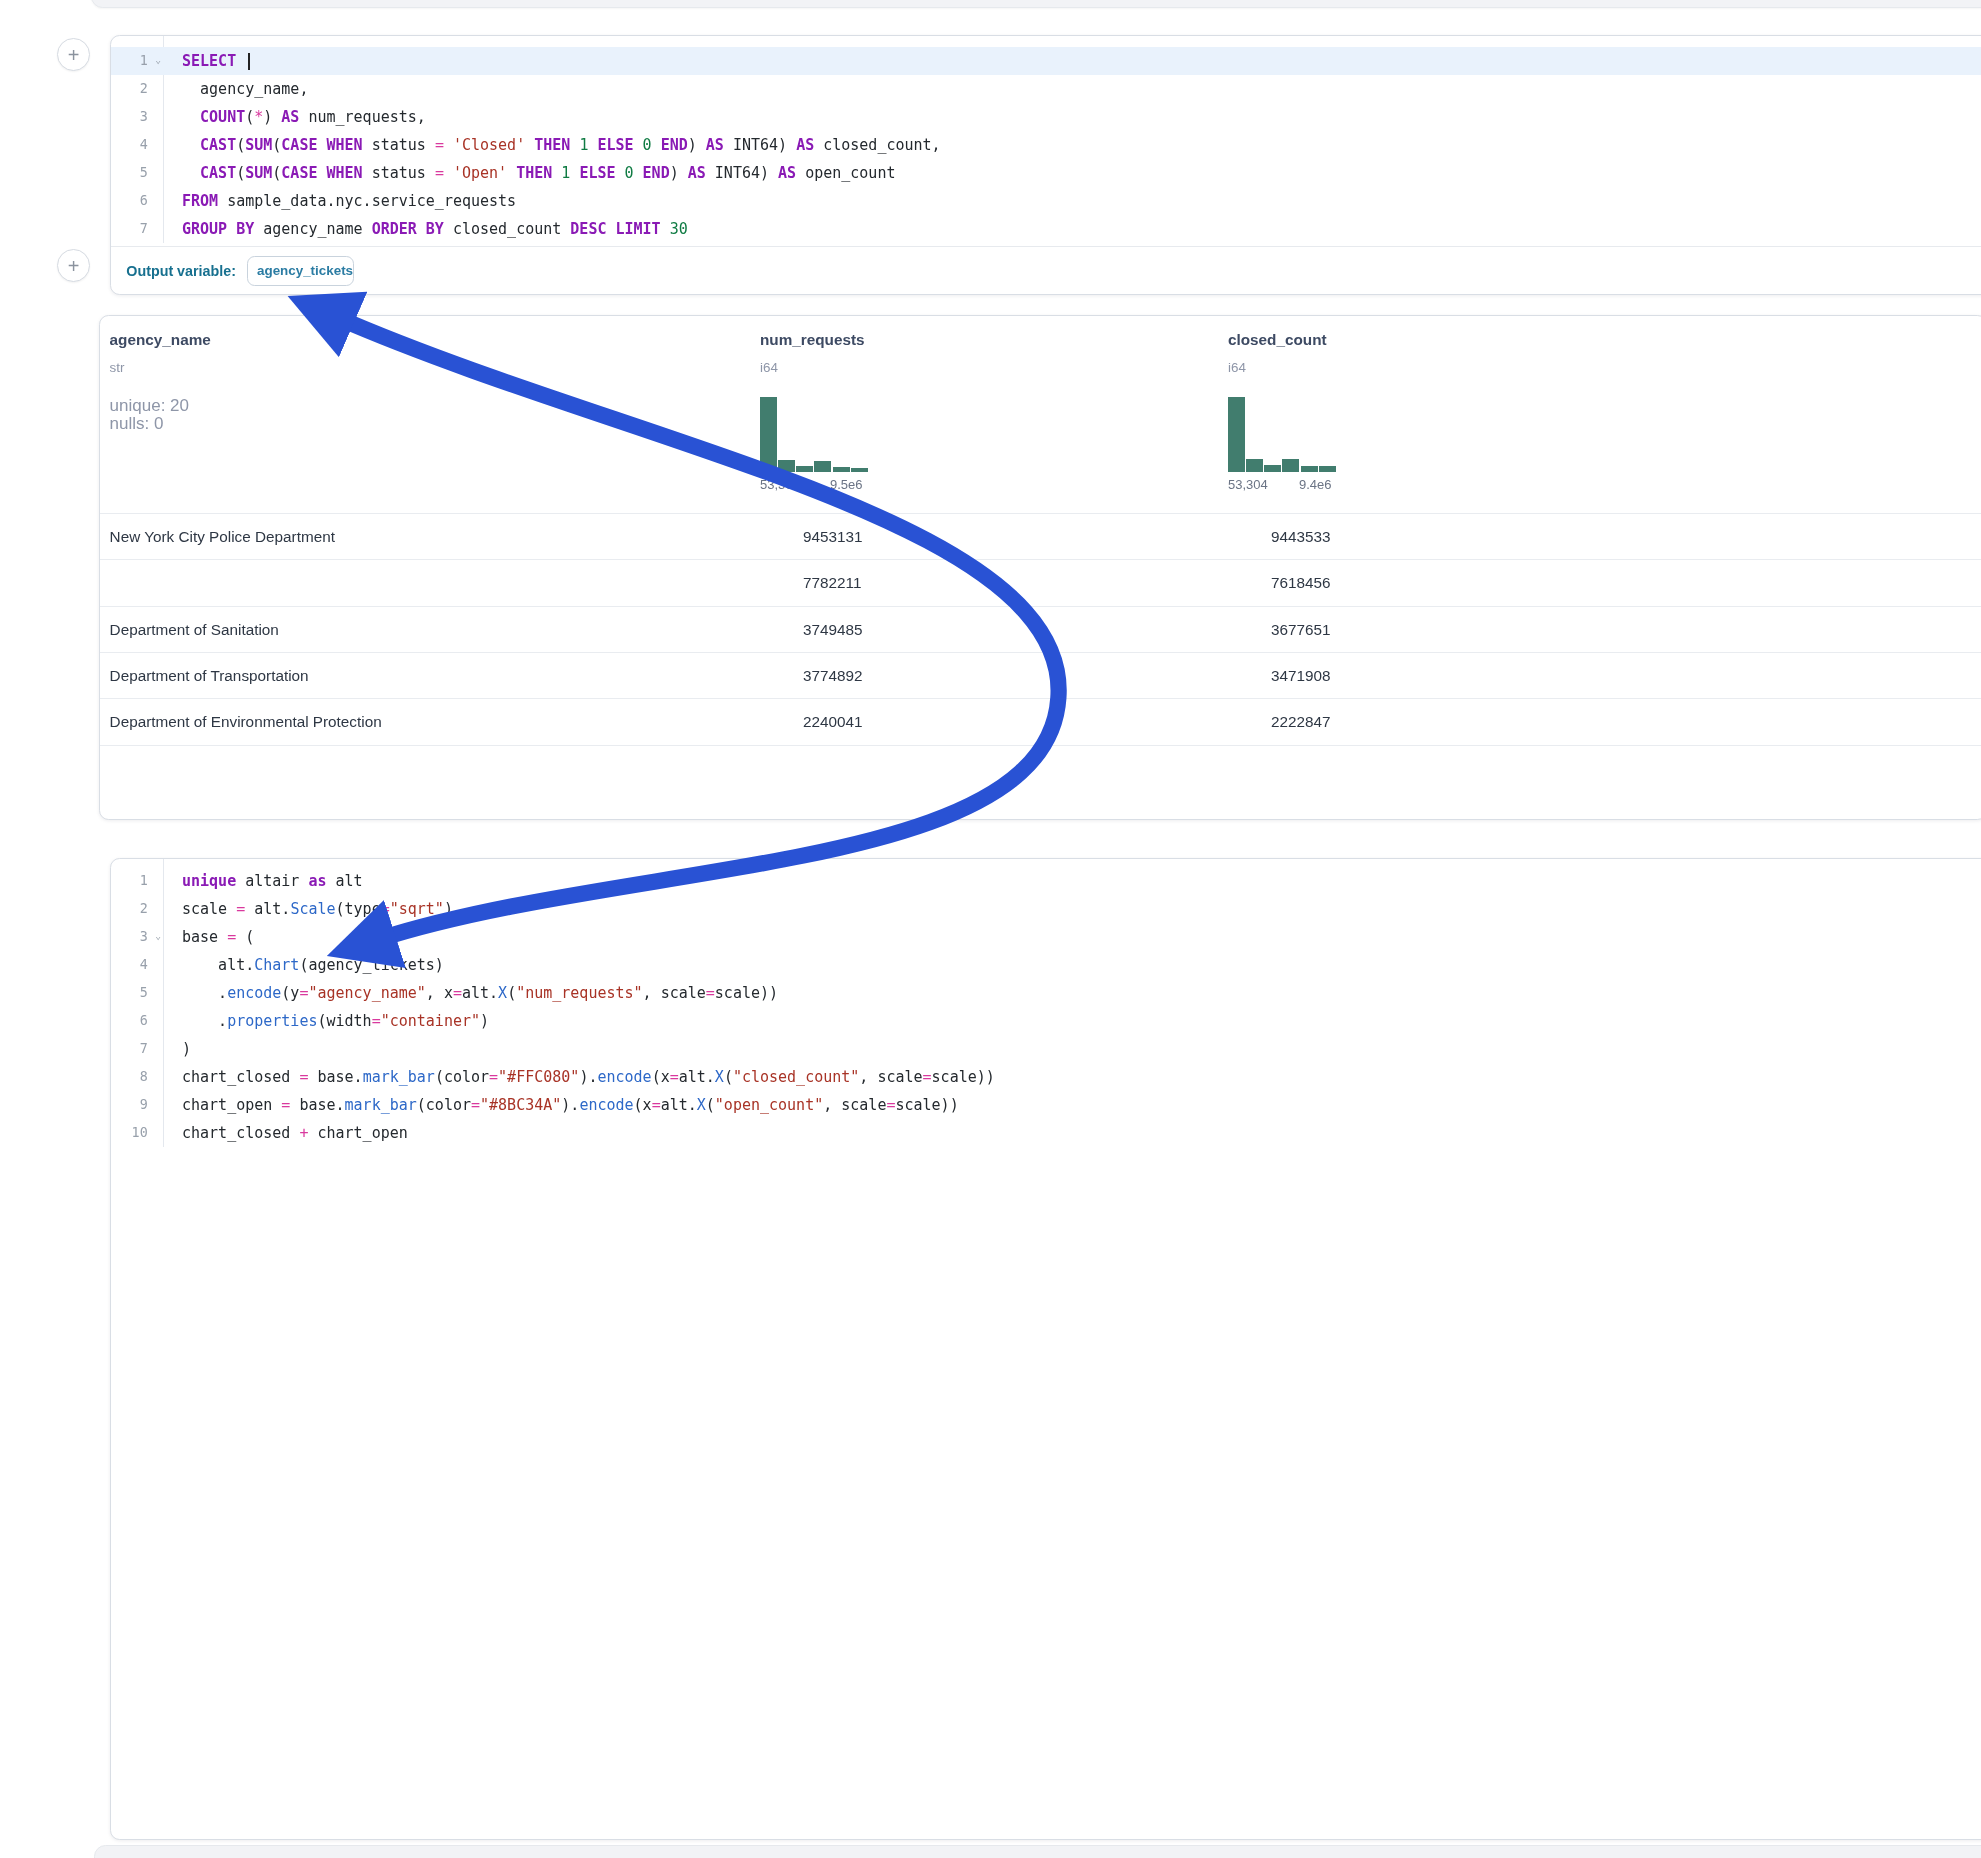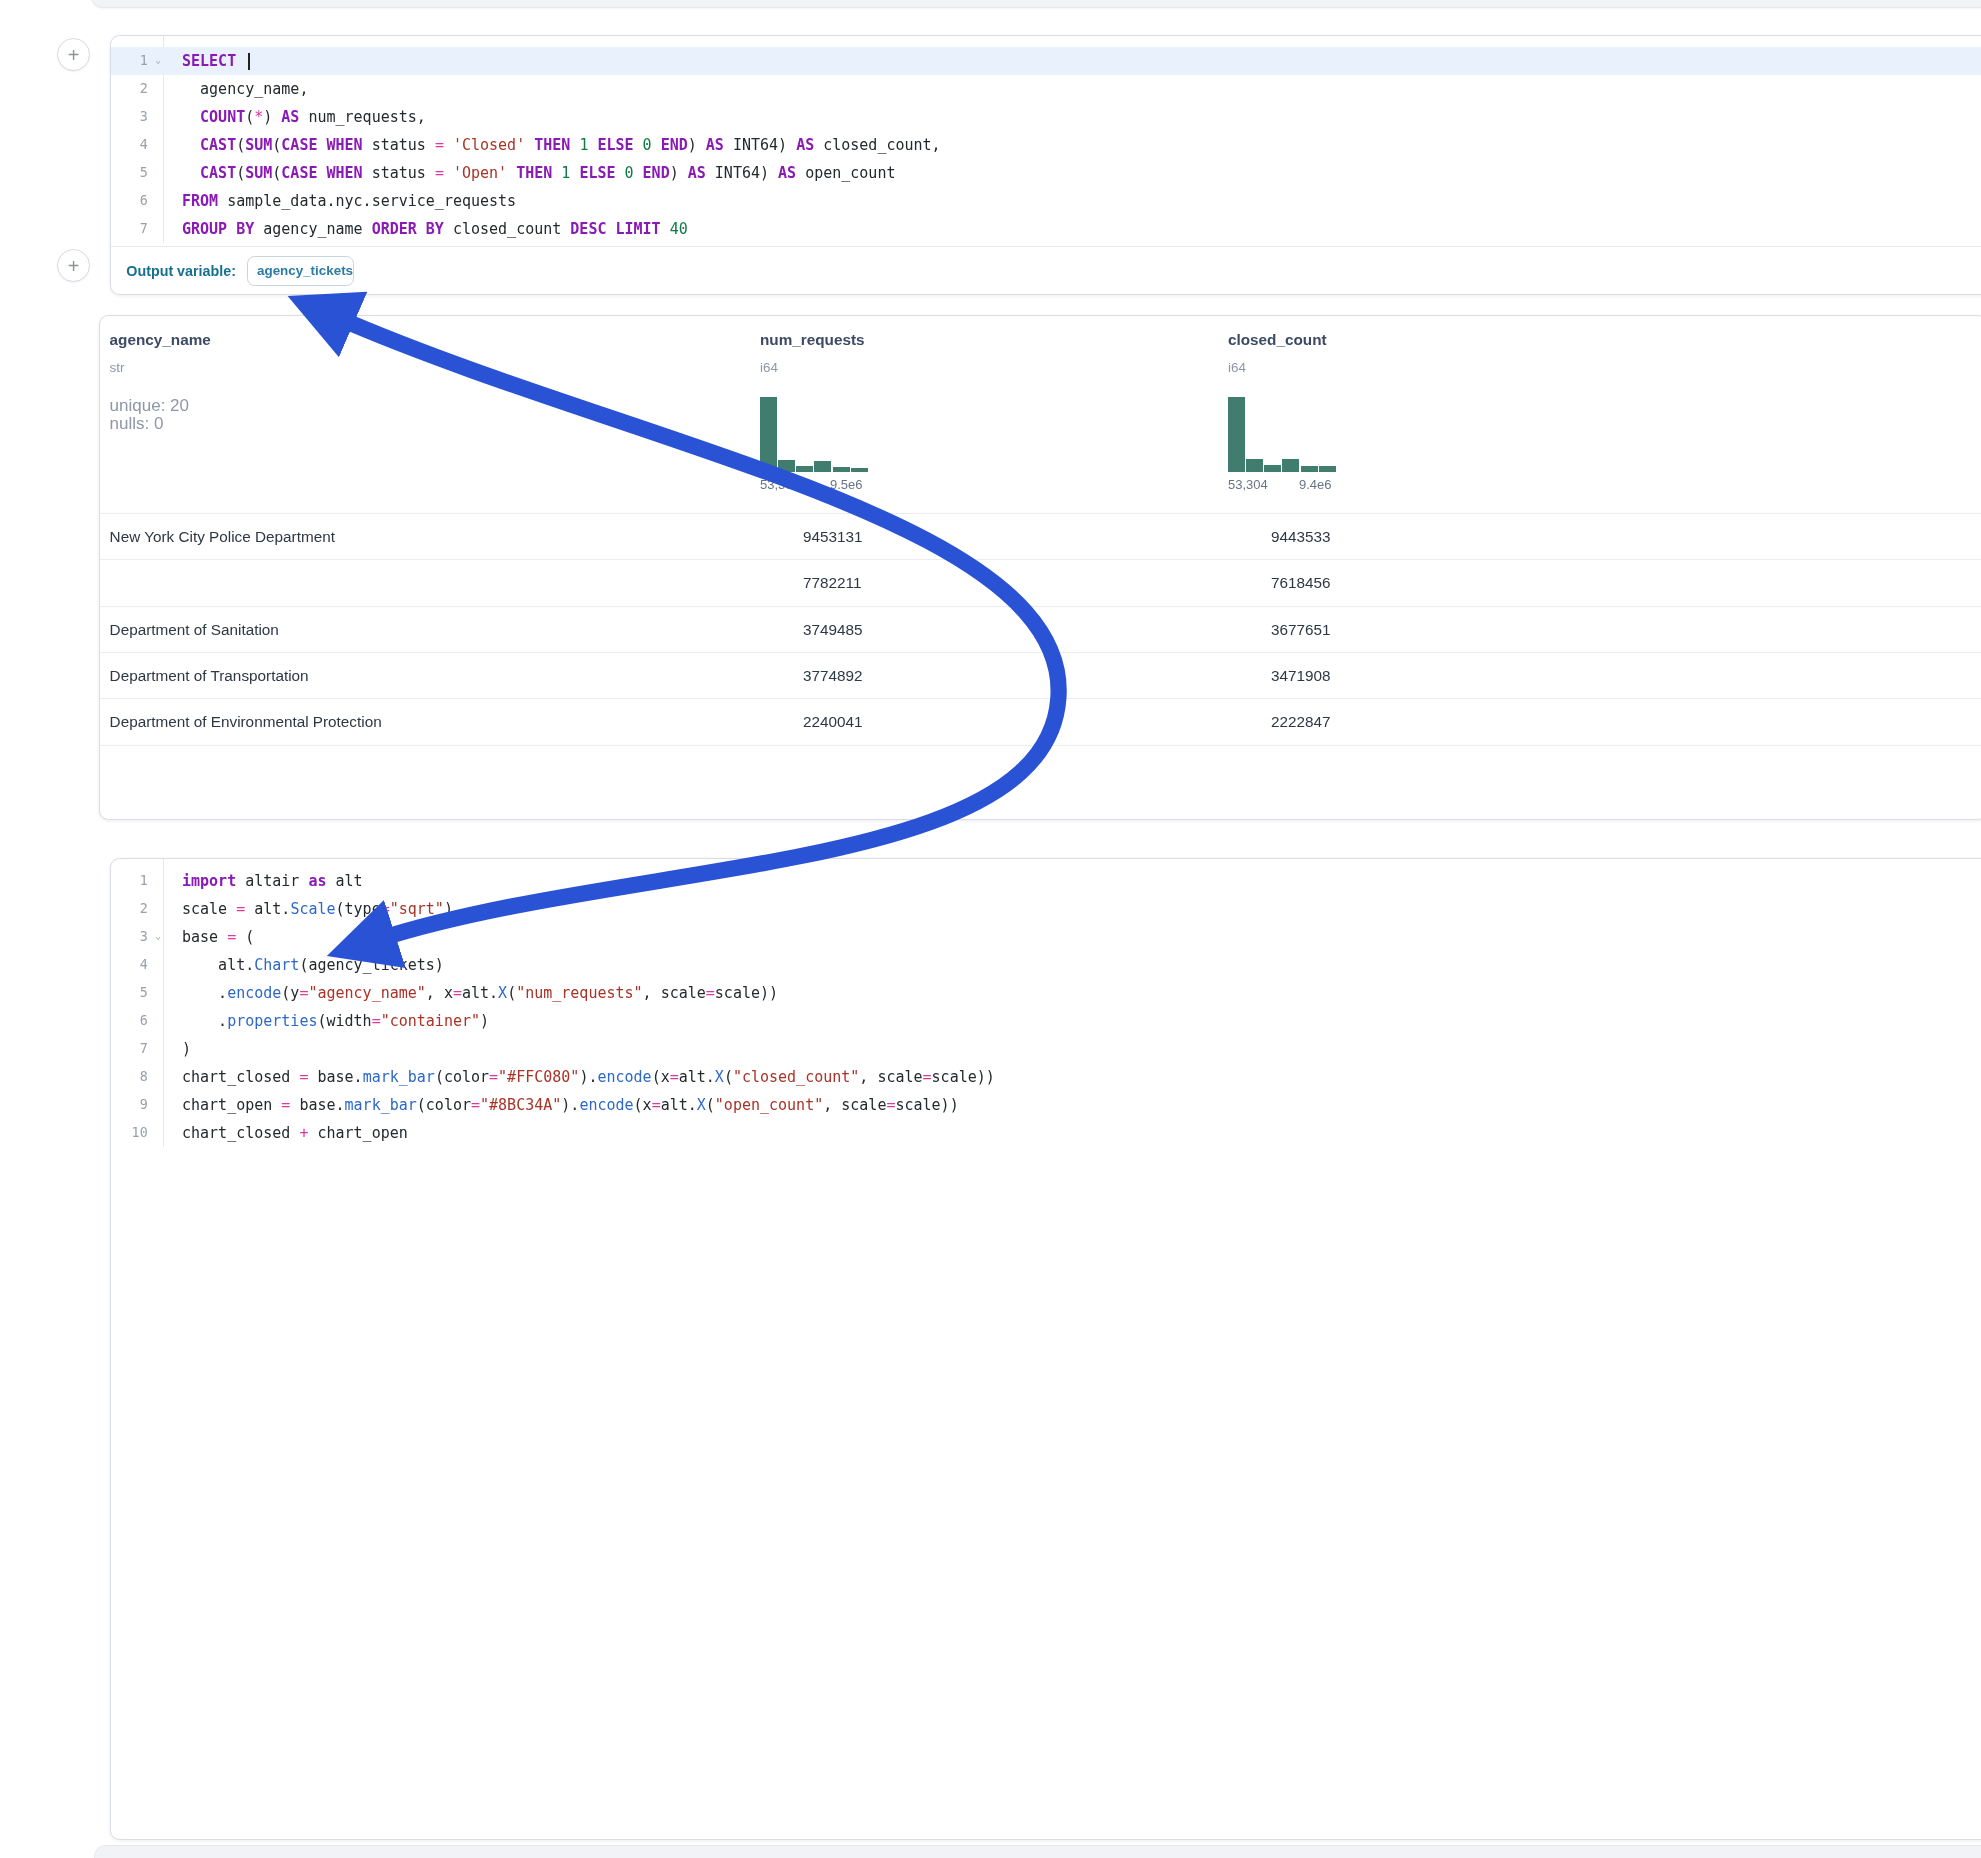--- a/index.html
+++ b/index.html
@@ -94,21 +94,21 @@
       <div class="code-line">
         <div class="gutter">5</div>
         <div class="code-text"><span>  </span><span class="tok-kw">CAST</span><span>(</span><span class="tok-kw">SUM</span><span>(</span><span class="tok-kw">CASE</span><span> </span><span class="tok-kw">WHEN</span><span> status </span><span class="tok-op">=</span><span> </span><span class="tok-str">'Open'</span><span> </span><span class="tok-kw">THEN</span><span> </span><span class="tok-num">1</span><span> </span><span class="tok-kw">ELSE</span><span> </span><span class="tok-num">0</span><span> </span><span class="tok-kw">END</span><span>) </span><span class="tok-kw">AS</span><span> INT64) </span><span class="tok-kw">AS</span><span> open_count</span></div>
       </div>
       <div class="code-line">
         <div class="gutter">6</div>
         <div class="code-text"><span class="tok-kw">FROM</span><span> sample_data.nyc.service_requests</span></div>
       </div>
       <div class="code-line">
         <div class="gutter">7</div>
-        <div class="code-text"><span class="tok-kw">GROUP BY</span><span> agency_name </span><span class="tok-kw">ORDER BY</span><span> closed_count </span><span class="tok-kw">DESC</span><span> </span><span class="tok-kw">LIMIT</span><span> </span><span class="tok-num">40</span></div>
+        <div class="code-text"><span class="tok-kw">GROUP BY</span><span> agency_name </span><span class="tok-kw">ORDER BY</span><span> closed_count </span><span class="tok-kw">DESC</span><span> </span><span class="tok-kw">LIMIT</span><span> </span><span class="tok-num">30</span></div>
       </div>
     </div>
   <div id="sql-divider"></div>
   <div id="output-row">
     <span id="output-label">Output variable:</span>
     <span id="output-pill">agency_tickets</span>
   </div>
 </div>
 
 <div id="table-card" class="card">
@@ -178,21 +178,21 @@
     </span>
     <span>20 rows, 4 columns</span>
   </div>
 </div>
 
 <div id="python-card" class="card">
   <div class="code-block" id="py-code">
     <div class="gutter-sep"></div>
   <div class="code-line">
         <div class="gutter">1</div>
-        <div class="code-text"><span class="tok-kw">import</span><span> altair </span><span class="tok-kw">as</span><span> alt</span></div>
+        <div class="code-text"><span class="tok-kw">unique</span><span> altair </span><span class="tok-kw">as</span><span> alt</span></div>
       </div>
       <div class="code-line">
         <div class="gutter">2</div>
         <div class="code-text"><span>scale </span><span class="tok-op">=</span><span> alt.</span><span class="tok-fn">Scale</span><span>(type</span><span class="tok-op">=</span><span class="tok-str">"sqrt"</span><span>)</span></div>
       </div>
       <div class="code-line">
         <div class="gutter">3<span class="fold">⌄</span></div>
         <div class="code-text"><span>base </span><span class="tok-op">=</span><span> (</span></div>
       </div>
       <div class="code-line">

